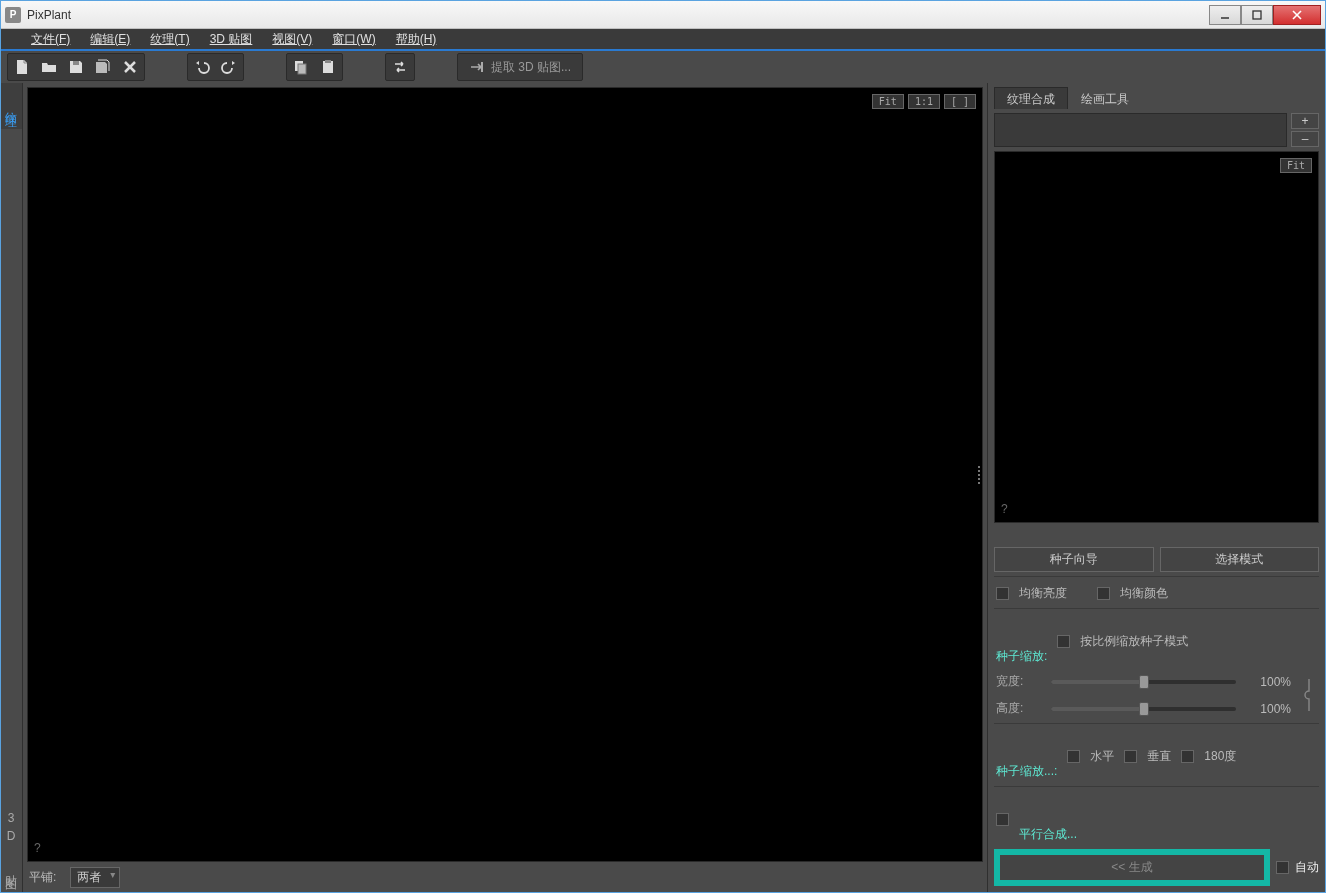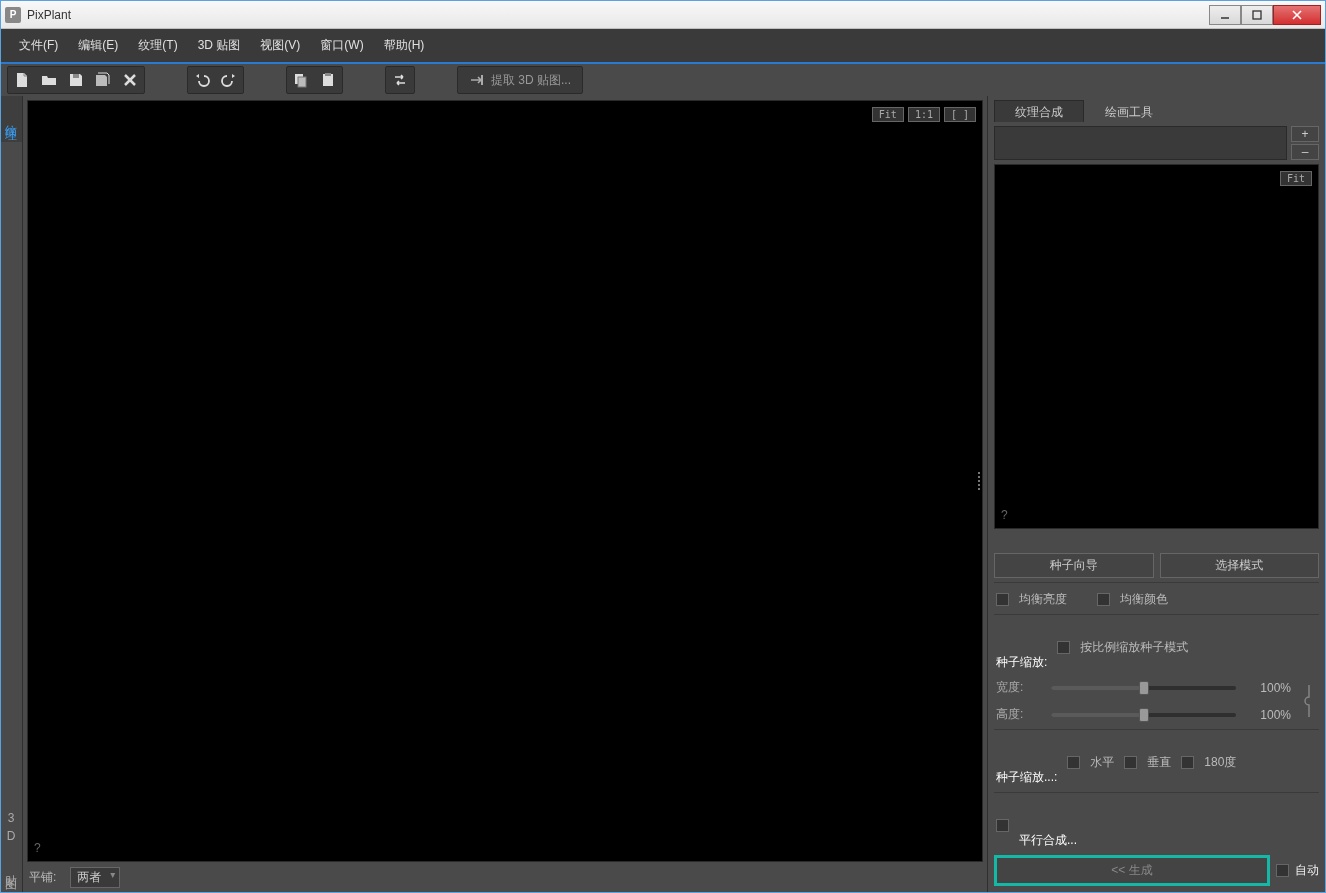--- a/index.html
+++ b/index.html
@@ -10,21 +10,21 @@
 .titlebar { height:28px; background:linear-gradient(#f8f8f8,#e8e8e8); display:flex; align-items:center; padding:0 4px; border-bottom:1px solid #c0c0c0; }
 .app-icon { width:16px; height:16px; background:#888; border-radius:2px; margin-right:6px; display:flex; align-items:center; justify-content:center; color:#fff; font-size:10px; font-weight:bold; }
 .titlebar-title { flex:1; color:#333; }
 .win-btns { display:flex; gap:0; }
 .win-btn { width:32px; height:20px; border:1px solid #888; background:linear-gradient(#eee,#d8d8d8); display:flex; align-items:center; justify-content:center; }
 .win-btn svg { width:10px; height:10px; }
 .win-close { width:48px; background:linear-gradient(#e57373,#d32f2f); border-color:#a02020; }
 .win-close svg { stroke:#fff; }
 
 
-.menubar { height:33px; background:#3a3a3a; display:flex; align-items:center; padding:0 8px; color:#e0e0e0; }
+.menubar { height:20px; background:#3a3a3a; display:flex; align-items:center; padding:0 20px; color:#e0e0e0;text-decoration:underline; }
 .menu-item { padding:2px 10px; cursor:pointer; }
 .blueline { height:2px; background:#2a7ad1; }
 
 
 .toolbar { height:32px; background:#4a4a4a; display:flex; align-items:center; padding:2px 6px; gap:18px; }
 .tb-group { display:flex; gap:1px; background:#3a3a3a; border:1px solid #2a2a2a; border-radius:2px; padding:1px; }
 .tb-btn { width:26px; height:24px; display:flex; align-items:center; justify-content:center; cursor:pointer; }
 .tb-btn svg { width:16px; height:16px; }
 .tb-btn-wide { width:auto; padding:0 10px; color:#999; display:flex; align-items:center; gap:6px; }
 .tb-sep { width:6px; }
@@ -44,43 +44,43 @@
 .canvas-btns { position:absolute; top:6px; right:6px; display:flex; gap:4px; }
 .mini-btn { border:1px solid #666; background:#333; color:#aaa; font-family:monospace; font-size:10px; padding:1px 6px; cursor:pointer; }
 .help-badge { position:absolute; left:6px; bottom:6px; color:#666; font-size:12px; }
 .statusbar { height:22px; display:flex; align-items:center; gap:6px; color:#bbb; padding:0 2px; }
 .select-like { border:1px solid #666; background:#3a3a3a; color:#ccc; padding:1px 18px 1px 6px; position:relative; cursor:pointer;margin-left:8px; }
 .select-like::after { content:"▾"; position:absolute; right:4px; top:1px; color:#888; font-size:10px; }
 
 
 .rightpanel { width:338px; background:#4a4a4a; border-left:1px solid #2f2f2f; display:flex; flex-direction:column; padding:4px 6px 6px 6px; gap:4px; }
 .rtabs { display:flex; height:22px; }
-.rtab { padding:3px 20px; color:#ccc; cursor:pointer; border:1px solid transparent; }
+.rtab { padding:3px 12px; color:#ccc; cursor:pointer; border:1px solid transparent; }
 .rtab.active { background:#3a3a3a; border:1px solid #2a2a2a; border-bottom:none; }
 .seed-header { display:flex; gap:4px; }
 .seed-slot { flex:1; height:34px; background:#3a3a3a; border:1px solid #2a2a2a; }
 .pm-col { display:flex; flex-direction:column; gap:2px; }
 .pm-btn { width:28px; height:16px; border:1px solid #666; background:#444; color:#ccc; display:flex; align-items:center; justify-content:center; cursor:pointer; font-size:12px; line-height:1; }
 .preview { height:420px; background:#000; border:1px solid #2a2a2a; position:relative; }
 .btn-row { display:flex; gap:6px; }
 .panel-btn { flex:1; text-align:center; padding:3px 0; border:1px solid #666; background:#444; color:#ccc; cursor:pointer; }
 .section { border-top:1px solid #3a3a3a; padding:8px 2px 2px 2px; display:flex; flex-direction:column; gap:8px; color:#bbb; }
 .row { display:flex; align-items:center; gap:10px; }
 .chk { width:13px; height:13px; border:1px solid #666; background:#333; display:inline-block; cursor:pointer; }
 .lbl { color:#bbb; }
-.lbl-dim { color:#ffffff;margin-top:31px; }
+.lbl-dim { color:#5eead4;margin-top:31px; }
 .slider-row { display:flex; align-items:center; gap:15px; }
 .slider-row .sl-label { width:40px; color:#aaa; }
 .slider { flex:1; height:4px; background:#2f2f2f; position:relative; border-radius:2px; }
 .slider .track-fill { position:absolute; left:0; top:0; bottom:0; background:#5a5a5a; border-radius:2px; }
 .slider .thumb { position:absolute; top:-5px; width:10px; height:14px; background:#999; border:1px solid #555; border-radius:2px; transform:translateX(-50%); cursor:pointer; }
 .slider-val { width:40px; text-align:right; color:#bbb; }
 .link-col { width:16px; display:flex; align-items:center; justify-content:center; color:#888; }
 .generate-row { display:flex; gap:6px; align-items:center; margin-top:auto; }
-.generate-btn { flex:1; text-align:center; padding:4px 0; border:3px solid #14b8a6; background:#444; color:#888; cursor:pointer; }
+.generate-btn { flex:1; text-align:center; padding:4px 0; border:6px solid #14b8a6; background:#444; color:#888; cursor:pointer; }
 .resize-grip { position:absolute; right:0; top:50%; width:6px; height:40px; transform:translateY(-50%); display:flex; flex-direction:column; gap:2px; align-items:center; justify-content:center; }
 .resize-grip span { width:2px; height:2px; background:#777; }
 .center-rel { position:relative; }
 </style>
 </head>
 <body>
 
 <div class="window">
 
   <div class="titlebar">

